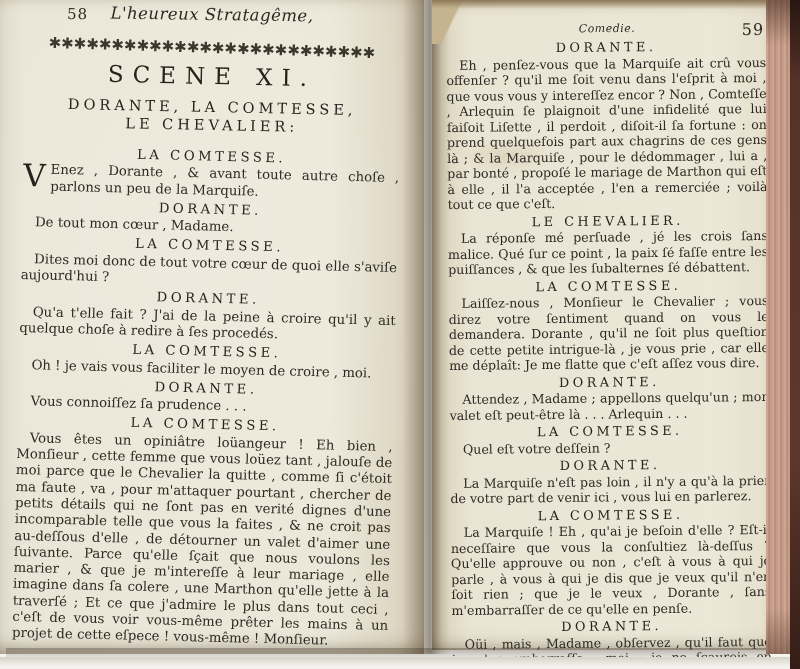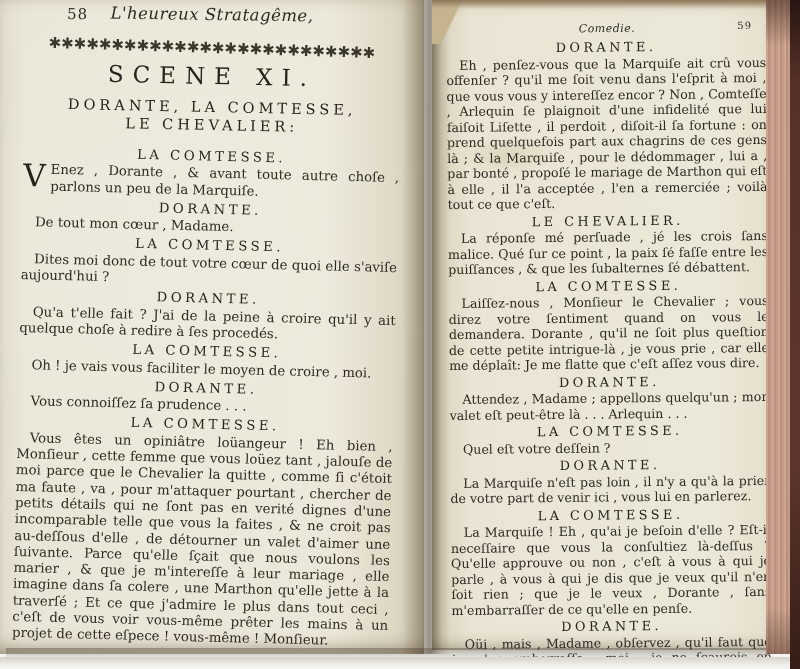--- a/index.html
+++ b/index.html
@@ -76,21 +76,21 @@
     font-size:14.5px;letter-spacing:4px;line-height:17.5px;color:#27231c;transform:rotate(1.2deg);}
   .lp-body{
     position:absolute;left:24px;top:141px;width:376px;
     font-size:13.3px;line-height:16.3px;text-align:justify;
     transform:rotate(1.4deg);transform-origin:0 0;
   }
 
   
   .rp-header{position:absolute;left:446px;top:17px;width:322px;text-align:center;transform:rotate(-.4deg);}
   .rp-header .running-title{font-size:11px;}
-  .rp-pagenum{position:absolute;right:16px;top:4px;font-size:10px;letter-spacing:1px;}
+  .rp-pagenum{position:absolute;right:4px;top:4px;font-size:16px;letter-spacing:1px;}
   .rp-body{
     position:absolute;left:446px;top:39px;width:320px;
     font-size:12.6px;line-height:15.5px;text-align:justify;
     transform:rotate(-.55deg);transform-origin:0 0;
   }
 
   
   .speaker{text-align:center;letter-spacing:3.5px;font-size:13.2px;color:#27231c;margin:3px 0 1px;text-indent:0;}
   .rp-body .speaker{font-size:12.8px;margin:2px 0 1px;}
   .speech{margin:0;text-indent:13px;}

